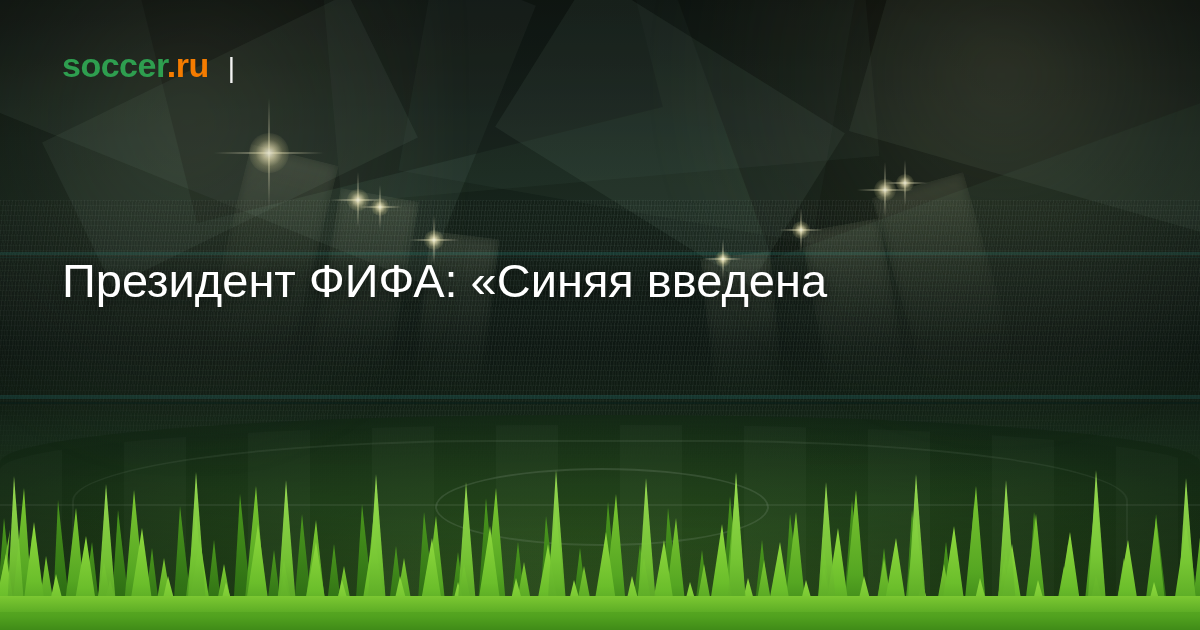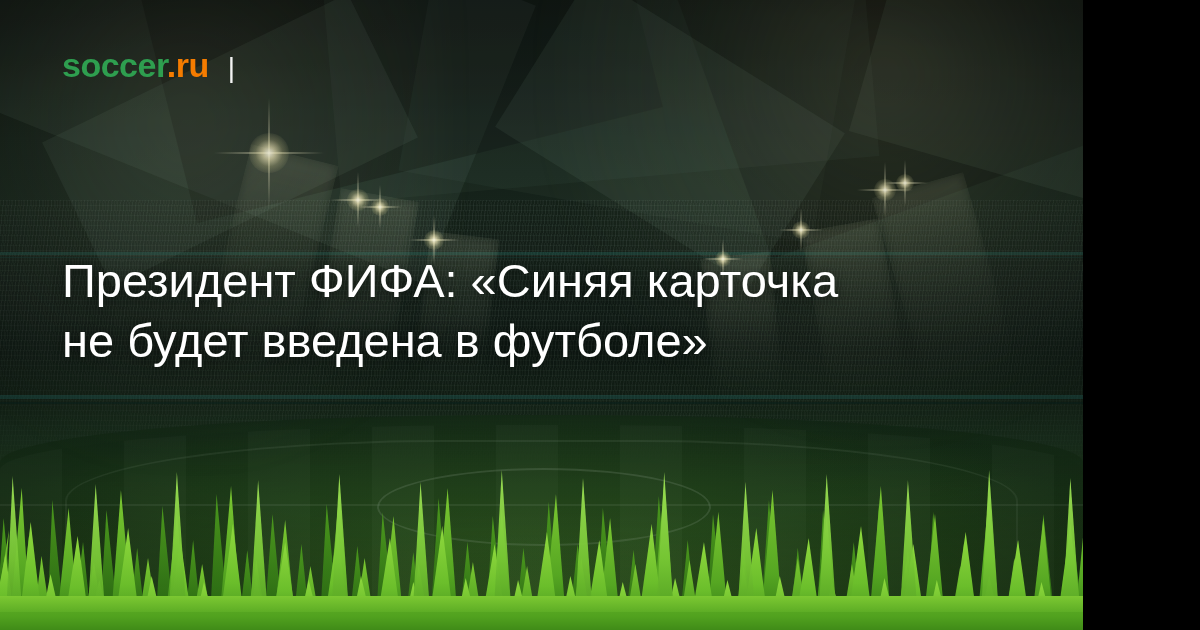--- a/index.html
+++ b/index.html
@@ -3,21 +3,21 @@
 <meta charset="utf-8">
 <title>soccer.ru</title>
 <style>
   html, body {
     margin: 0;
     padding: 0;
     background: #000;
   }
   #card {
     position: relative;
-    width: 1083px;
+    width: 1200px;
     height: 630px;
     overflow: hidden;
     font-family: "Liberation Sans", "DejaVu Sans", sans-serif;
     background: #0b140f;
     user-select: none;
   }
 
   
   .layer { position: absolute; inset: 0; }
 
@@ -545,17 +545,16 @@
       <rect x="0" y="142" width="1200" height="18" fill="#4E9E1E" opacity="0.55"></rect>
     </svg>
   </div>
 
   <div id="header">
     <div id="logo"><span class="green">soccer</span><span class="orange">.ru</span></div>
     <div id="sep">|</div>
   </div>
 
   <div id="headline">
-    <span class="l">Президент ФИФА: «Синяя карточка</span>
-    <span class="l">не будет введена в футболе»</span>
+    <span class="l">Президент ФИФА: «Синяя введена</span>
   </div>
 
 </div>
 
 </body></html>

